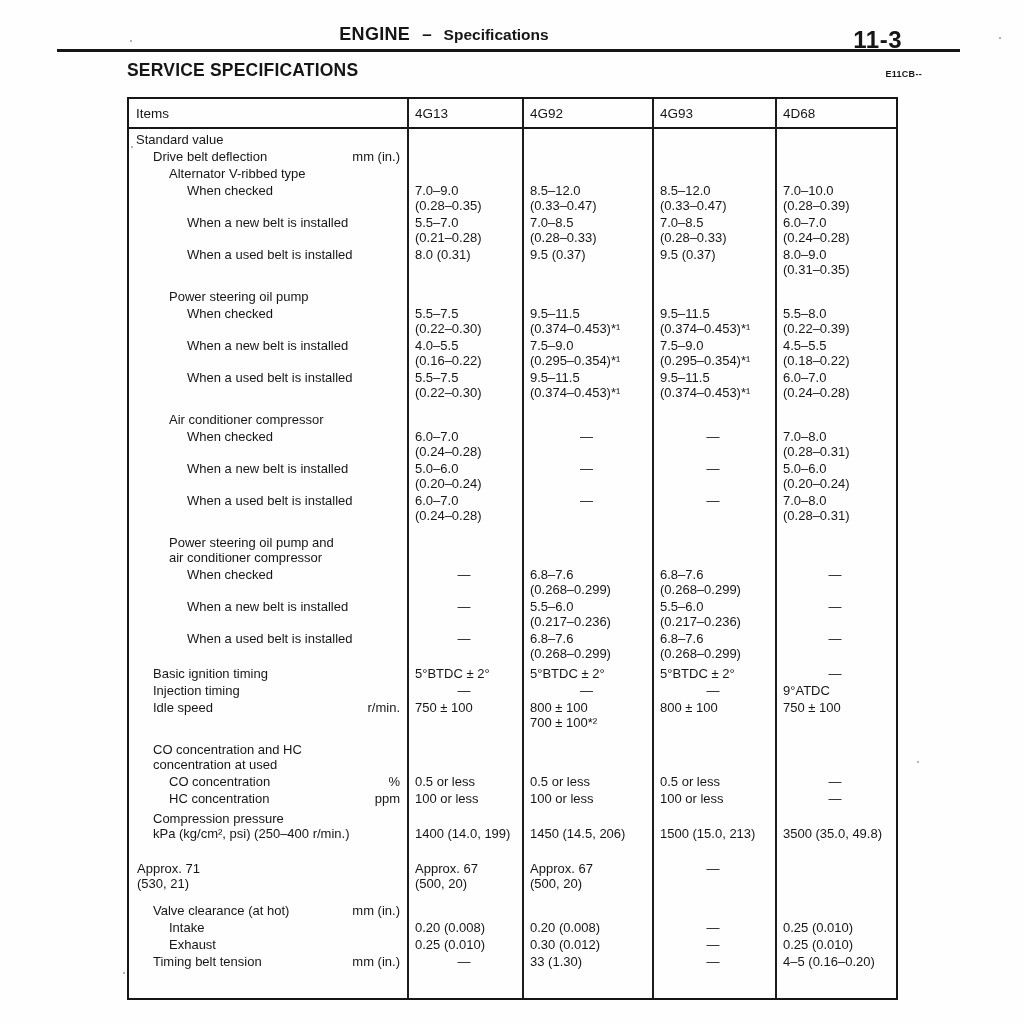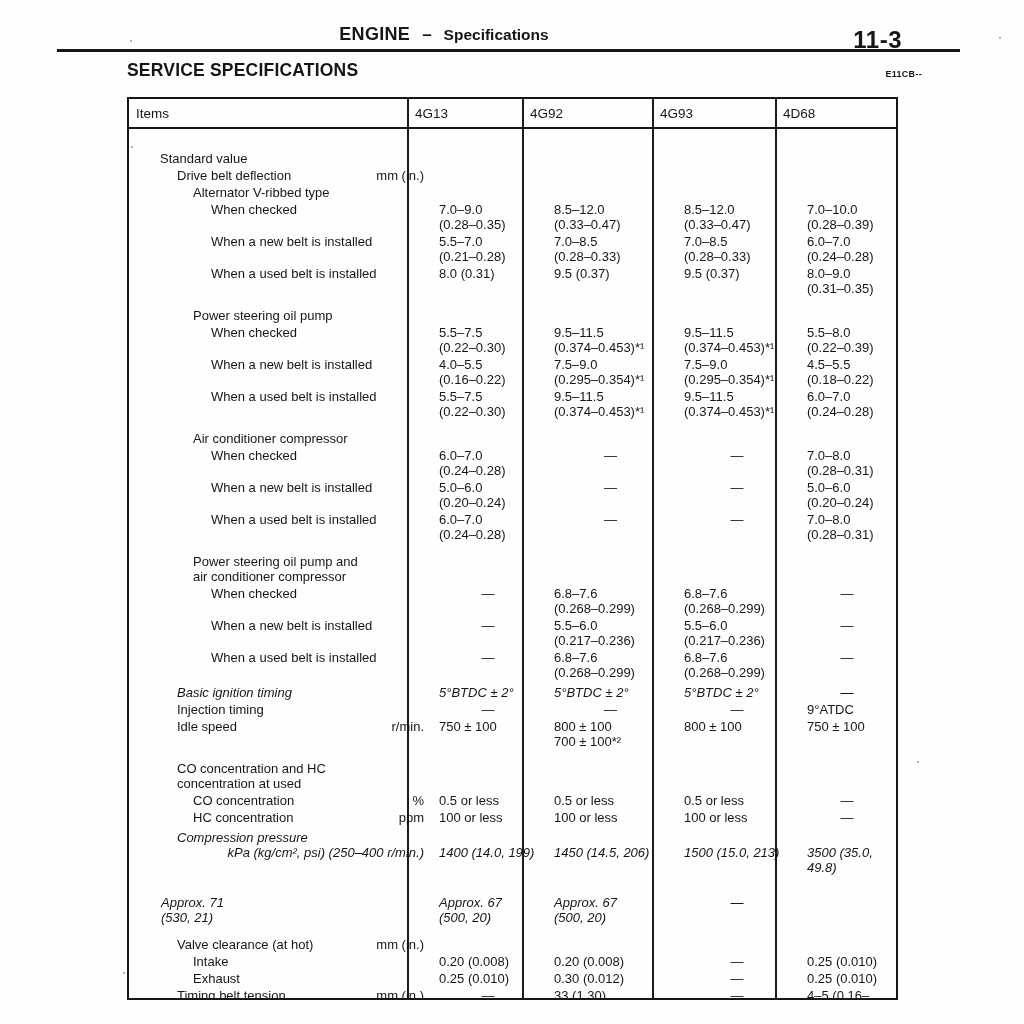--- a/index.html
+++ b/index.html
@@ -52,33 +52,33 @@
 
   .thead {
     display:grid; grid-template-columns:278px 115px 130px 123px 1fr;
     height:30px; align-items:center;
     border-bottom:2px solid #161616;
     font-size:13.5px;
   }
   .thead .th { padding-left:8px; }
   .thead .th.items-h { padding-left:7px; }
 
-  .tbody { position:relative; padding-top:22px; font-size:13px; line-height:15px;margin-left:24px; }
+  .tbody { position:relative; padding-top:3px; font-size:13px; line-height:15px; }
 
   .row { display:grid; grid-template-columns:278px 115px 130px 123px 1fr; margin-bottom:2px; }
   .row.gap { margin-top:12px; }
-  .row.gap-sm { margin-top:5px;font-style:italic; }
+  .row.gap-sm { margin-top:5px; }
 
   .cell.items { padding-right:7px; }
   .ind0 { padding-left:7px; }
   .ind1 { padding-left:24px; }
   .ind2 { padding-left:40px; }
   .ind3 { padding-left:58px; }
   .lbl-line { display:flex; justify-content:space-between; }
-  .sub { text-align:right; }
+  .sub { }
 
   .cell.val { padding-left:8px; }
   .cell.val.voff { padding-top:15px; }
   .val-line.dash { text-align:center; margin-left:-8px; letter-spacing:1px; }
 
   
   .speck { position:absolute; background:#9a9a9a; border-radius:50%; }
   .sp1 { left:130px; top:40px;  width:2px; height:2px; }
   .sp2 { left:131px; top:146px; width:2px; height:2px; }
   .sp3 { left:917px; top:761px; width:2px; height:2px; }

